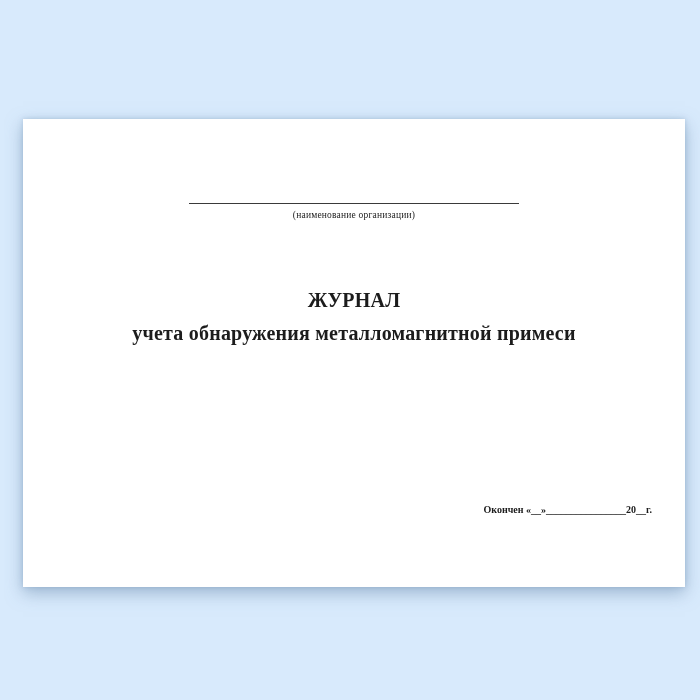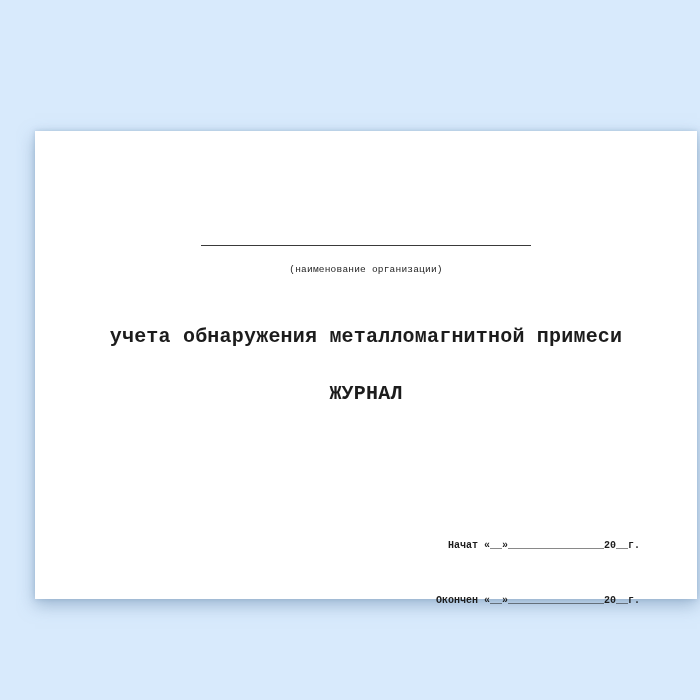--- a/index.html
+++ b/index.html
@@ -1,21 +1,21 @@
 <!DOCTYPE html>
 <html style="--background: #d8eafc; --paper: #ffffff; --text: #1c1c1c; --line: #3a3a3a;"><head>
 <meta charset="utf-8">
 <style>
   :root {
     --background: #d8eafc;
     --paper: #ffffff;
     --text: #1c1c1c;
     --line: #3a3a3a;
   }
-  * { margin: 0; padding: 16px; box-sizing: border-box; font-family: Liberation Mono, monospace; }
+  * { margin: 0; padding: 4px; box-sizing: border-box; }
   html, body {
     width: 700px;
     height: 700px;
     overflow: hidden;
   }
   body {
     background: var(--background);
     font-family: "Liberation Serif", "DejaVu Serif", serif;
     color: var(--text);
     position: relative;
@@ -80,22 +80,21 @@
 <body>
 
 <div class="paper">
 
   <div class="org-block">
     <span class="org-line"></span>
     <span class="org-caption">(наименование организации)</span>
   </div>
 
   <div class="title-block">
+    <div>ЖУРНАЛ</div>
     <div>учета обнаружения металломагнитной примеси</div>
-    <div>ЖУРНАЛ</div>
   </div>
 
   <div class="dates-block">
-    <span class="date-line">Начат «__»________________20__г.</span>
     <span class="date-line">Окончен «__»________________20__г.</span>
   </div>
 
 </div>
 
 </body></html>

